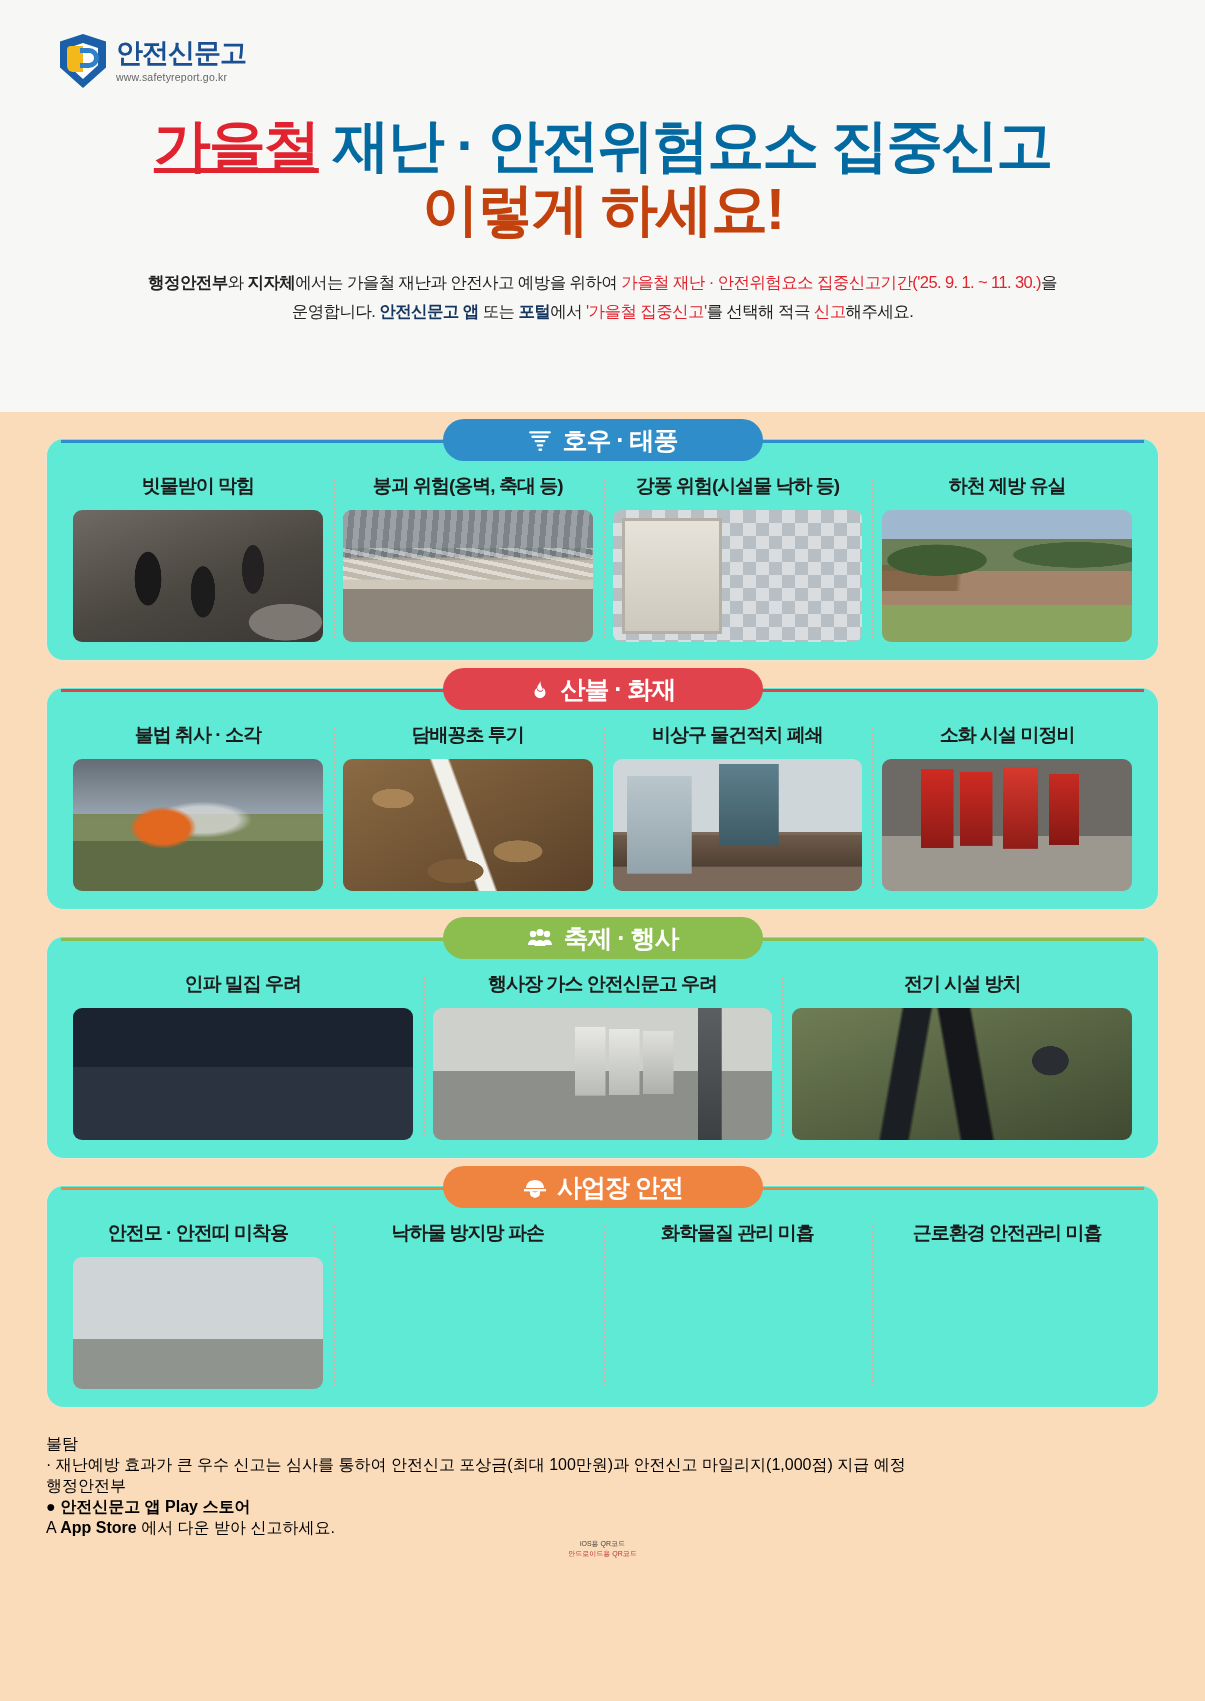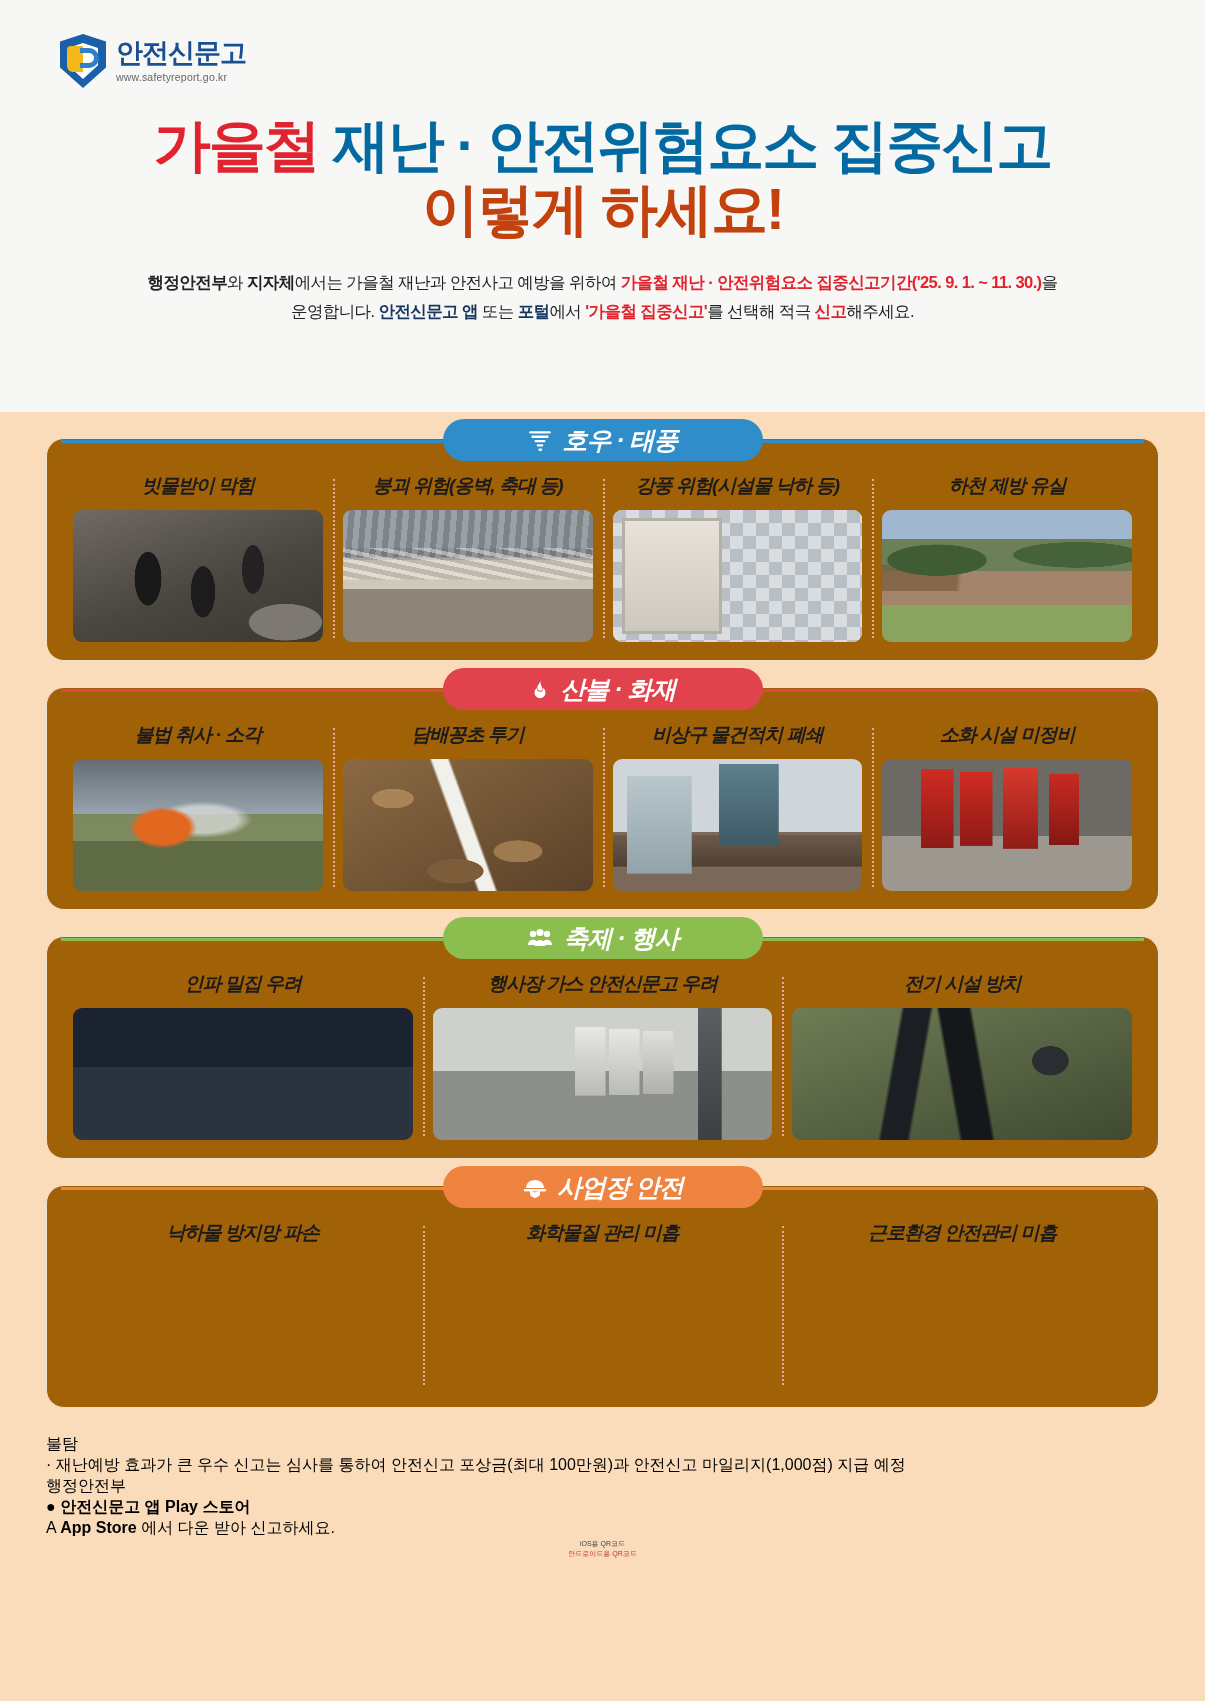--- a/index.html
+++ b/index.html
@@ -35,44 +35,43 @@
     position:absolute; left:20px; top:14px; width:19px; height:20px;
     border:5px solid #2f7fc9; border-left:none; border-radius:0 12px 12px 0;
   }
   .logo-text { margin-left:10px; }
   .logo-title { font-size:27px; font-weight:bold; color:#1a4f91; letter-spacing:-1px; line-height:1.05; }
   .logo-url { font-size:10.5px; color:#666; letter-spacing:0.2px; margin-top:3px; }
 
   .title-main { text-align:center; margin-top:26px; font-weight:bold; letter-spacing:-2px; }
   .title-line1 { font-size:57px; line-height:1.12; }
   .title-line2 { font-size:57px; line-height:1.12; color:#c2410c; }
-  .t-red { color:#e0232e; }
+  .t-red { color:#e0232e;text-decoration:underline; }
   .t-navy { color:#0369a1; }
 
   .lead { margin-top:26px; text-align:center; font-size:16.5px; line-height:1.75; color:#222; letter-spacing:-0.6px; }
   .lead b { font-weight:bold; }
-  .lead .c-red { color:#e0232e; font-weight:bold; }
+  .lead .c-red { color:#e0232e; font-weight:normal; }
   .lead .c-navy { color:#16355f; font-weight:bold; }
 
   
   .body-area {
     position:relative;
     background:#fbdcba;
     padding: 26px 46px 0 46px;
     height: calc(1701px - 412px);
   }
 
   .section { position:relative; margin-bottom:26px; }
   .card {
-    background:#a16207;
+    background:#5eead4;
     border-radius:18px;
     border:1px solid #f0e2d0;
     padding: 34px 16px 18px 16px;
     position:relative;
-    font-style:italic;
   }
   .pill {
     position:absolute; left:50%; transform:translateX(-50%); top:-20px;
     height:42px; min-width:320px; border-radius:22px;
     display:flex; align-items:center; justify-content:center; gap:9px;
     color:#fff; font-size:25px; font-weight:bold; letter-spacing:-1px;
     padding: 0 34px; z-index:3;
   }
   .pill svg { display:block; }
   .rule { position:absolute; left:14px; right:14px; top:1px; height:3px; z-index:1; }
@@ -427,20 +426,26 @@
             <svg width="26" height="24" viewBox="0 0 26 24">
                 <path d="M4 13c0-4.4 3.6-8 9-8s9 3.6 9 8H4z" fill="#fff"></path>
                 <path d="M2 14h22v2.4H2z" fill="#fff"></path>
                 <path d="M13 17.5l5-2v3.2c0 2-2.2 3.6-5 4.3-2.8-.7-5-2.3-5-4.3V15.5z" fill="#fff"></path>
               </svg>
           </span>
           <span>사업장 안전</span>
         </div>
         <div class="items">
           <div class="item">
+            <div class="item-label">안전모 · 안전띠 미착용</div>
+            <div class="photo">
+                <div class="ph p-helmet"></div>
+              </div>
+          </div>
+          <div class="item">
             <div class="item-label">낙하물 방지망 파손</div>
             <div class="photo">
                 <div class="ph p-net"></div>
               </div>
           </div>
           <div class="item">
             <div class="item-label">화학물질 관리 미흡</div>
             <div class="photo">
                 <div class="ph p-chem"></div>
               </div>

